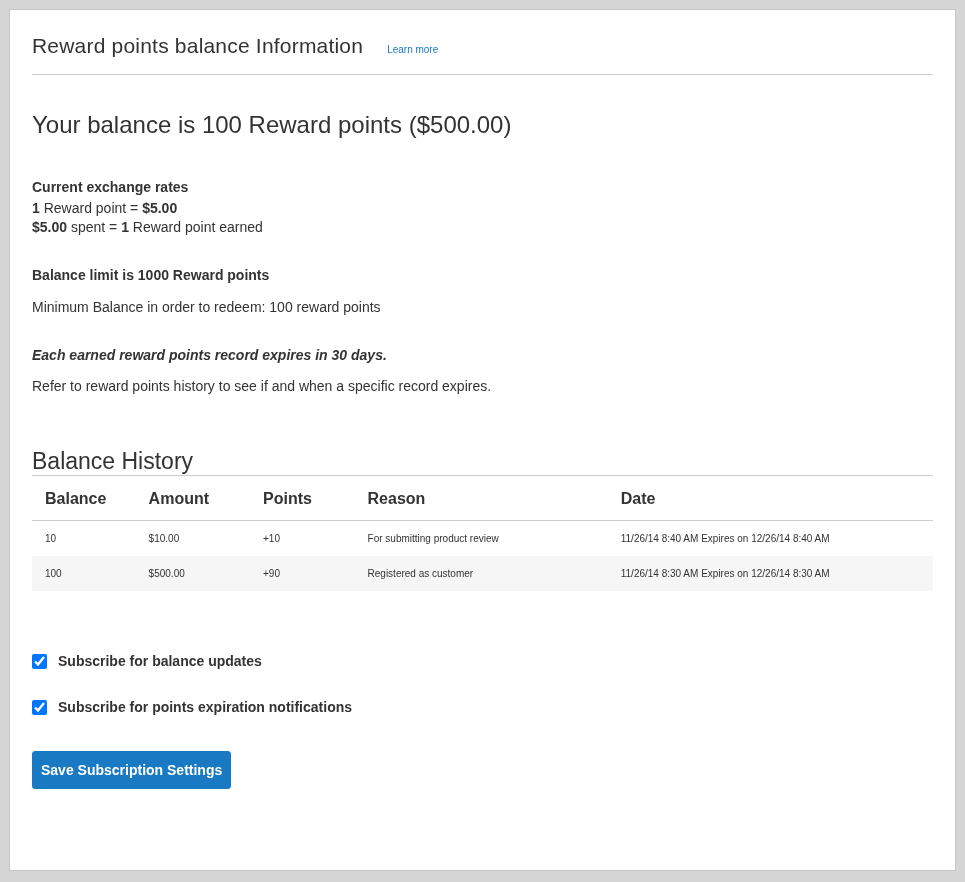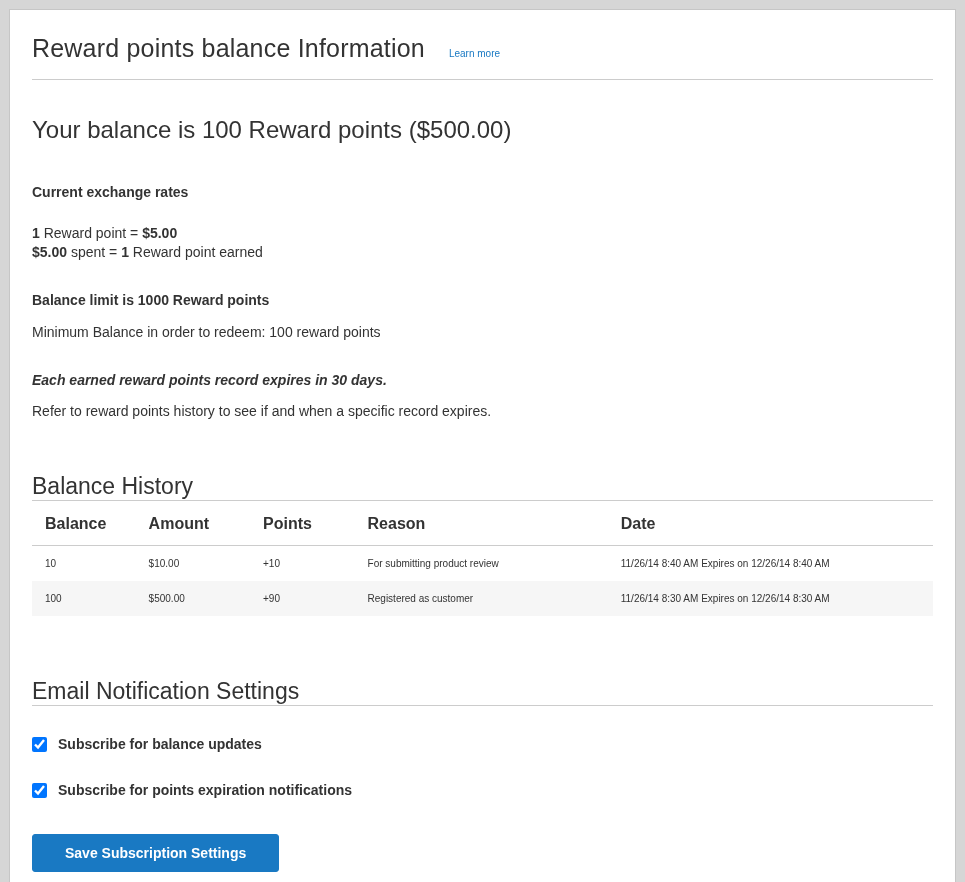--- a/index.html
+++ b/index.html
@@ -19,21 +19,21 @@
   }
   
   .page-header {
     display: flex;
     align-items: baseline;
     gap: 24px;
     border-bottom: 1px solid #ccc;
     padding: 12px 0 16px 0;
   }
   .page-title {
-    font-size: 25px;
+    font-size: 21px;
     font-weight: 300;
     margin: 0;
     color: #333;
     letter-spacing: 0.2px;
   }
   .learn-more {
     color: #1979c3;
     font-size: 10px;
     text-decoration: none;
   }
@@ -44,21 +44,21 @@
     margin: 36px 0 0 0;
   }
   .exchange-title {
     font-weight: 700;
     margin: 40px 0 0 0;
   }
   .rate-line {
     margin: 0;
     line-height: 19px;
   }
-  .rate-lines { margin-top: 24px; }
+  .rate-lines { margin-top: 4px; }
   .b { font-weight: 700; }
   .balance-limit {
     font-weight: 700;
     margin: 30px 0 0 0;
   }
   .minimum-balance { margin: 16px 0 0 0; }
   .expiry {
     font-weight: 700;
     margin: 32px 0 0 0;
     font-style: italic;
@@ -118,21 +118,21 @@
   .save-button {
     margin-top: 36px;
     display: inline-block;
     background: #1979c3;
     border: 1px solid #1979c3;
     border-radius: 3px;
     color: #fff;
     font-family: "Liberation Sans", "DejaVu Sans", sans-serif;
     font-size: 14px;
     font-weight: 600;
-    padding: 10px 32px;
+    padding: 10px 8px;
     cursor: pointer;
   }
 </style>
 </head>
 <body>
 
 <div class="card">
 
   <div class="page-header">
     <h1 class="page-title">Reward points balance Information</h1>
@@ -179,21 +179,20 @@
           <td>$500.00</td>
           <td>+90</td>
           <td>Registered as customer</td>
           <td>11/26/14 8:30 AM Expires on 12/26/14 8:30 AM</td>
         </tr>
       </tbody>
     </table>
   </div>
 
   <div class="email-section">
-    <h2 class="section-heading">Email Notification Settings</h2>
 
     <div class="checkbox-row">
       <input type="checkbox" id="opt-balance-updates" checked="" style="">
       <label for="opt-balance-updates">Subscribe for balance updates</label>
     </div>
 
     <div class="checkbox-row">
       <input type="checkbox" id="opt-expiration" checked="" style="">
       <label for="opt-expiration">Subscribe for points expiration notifications</label>
     </div>

